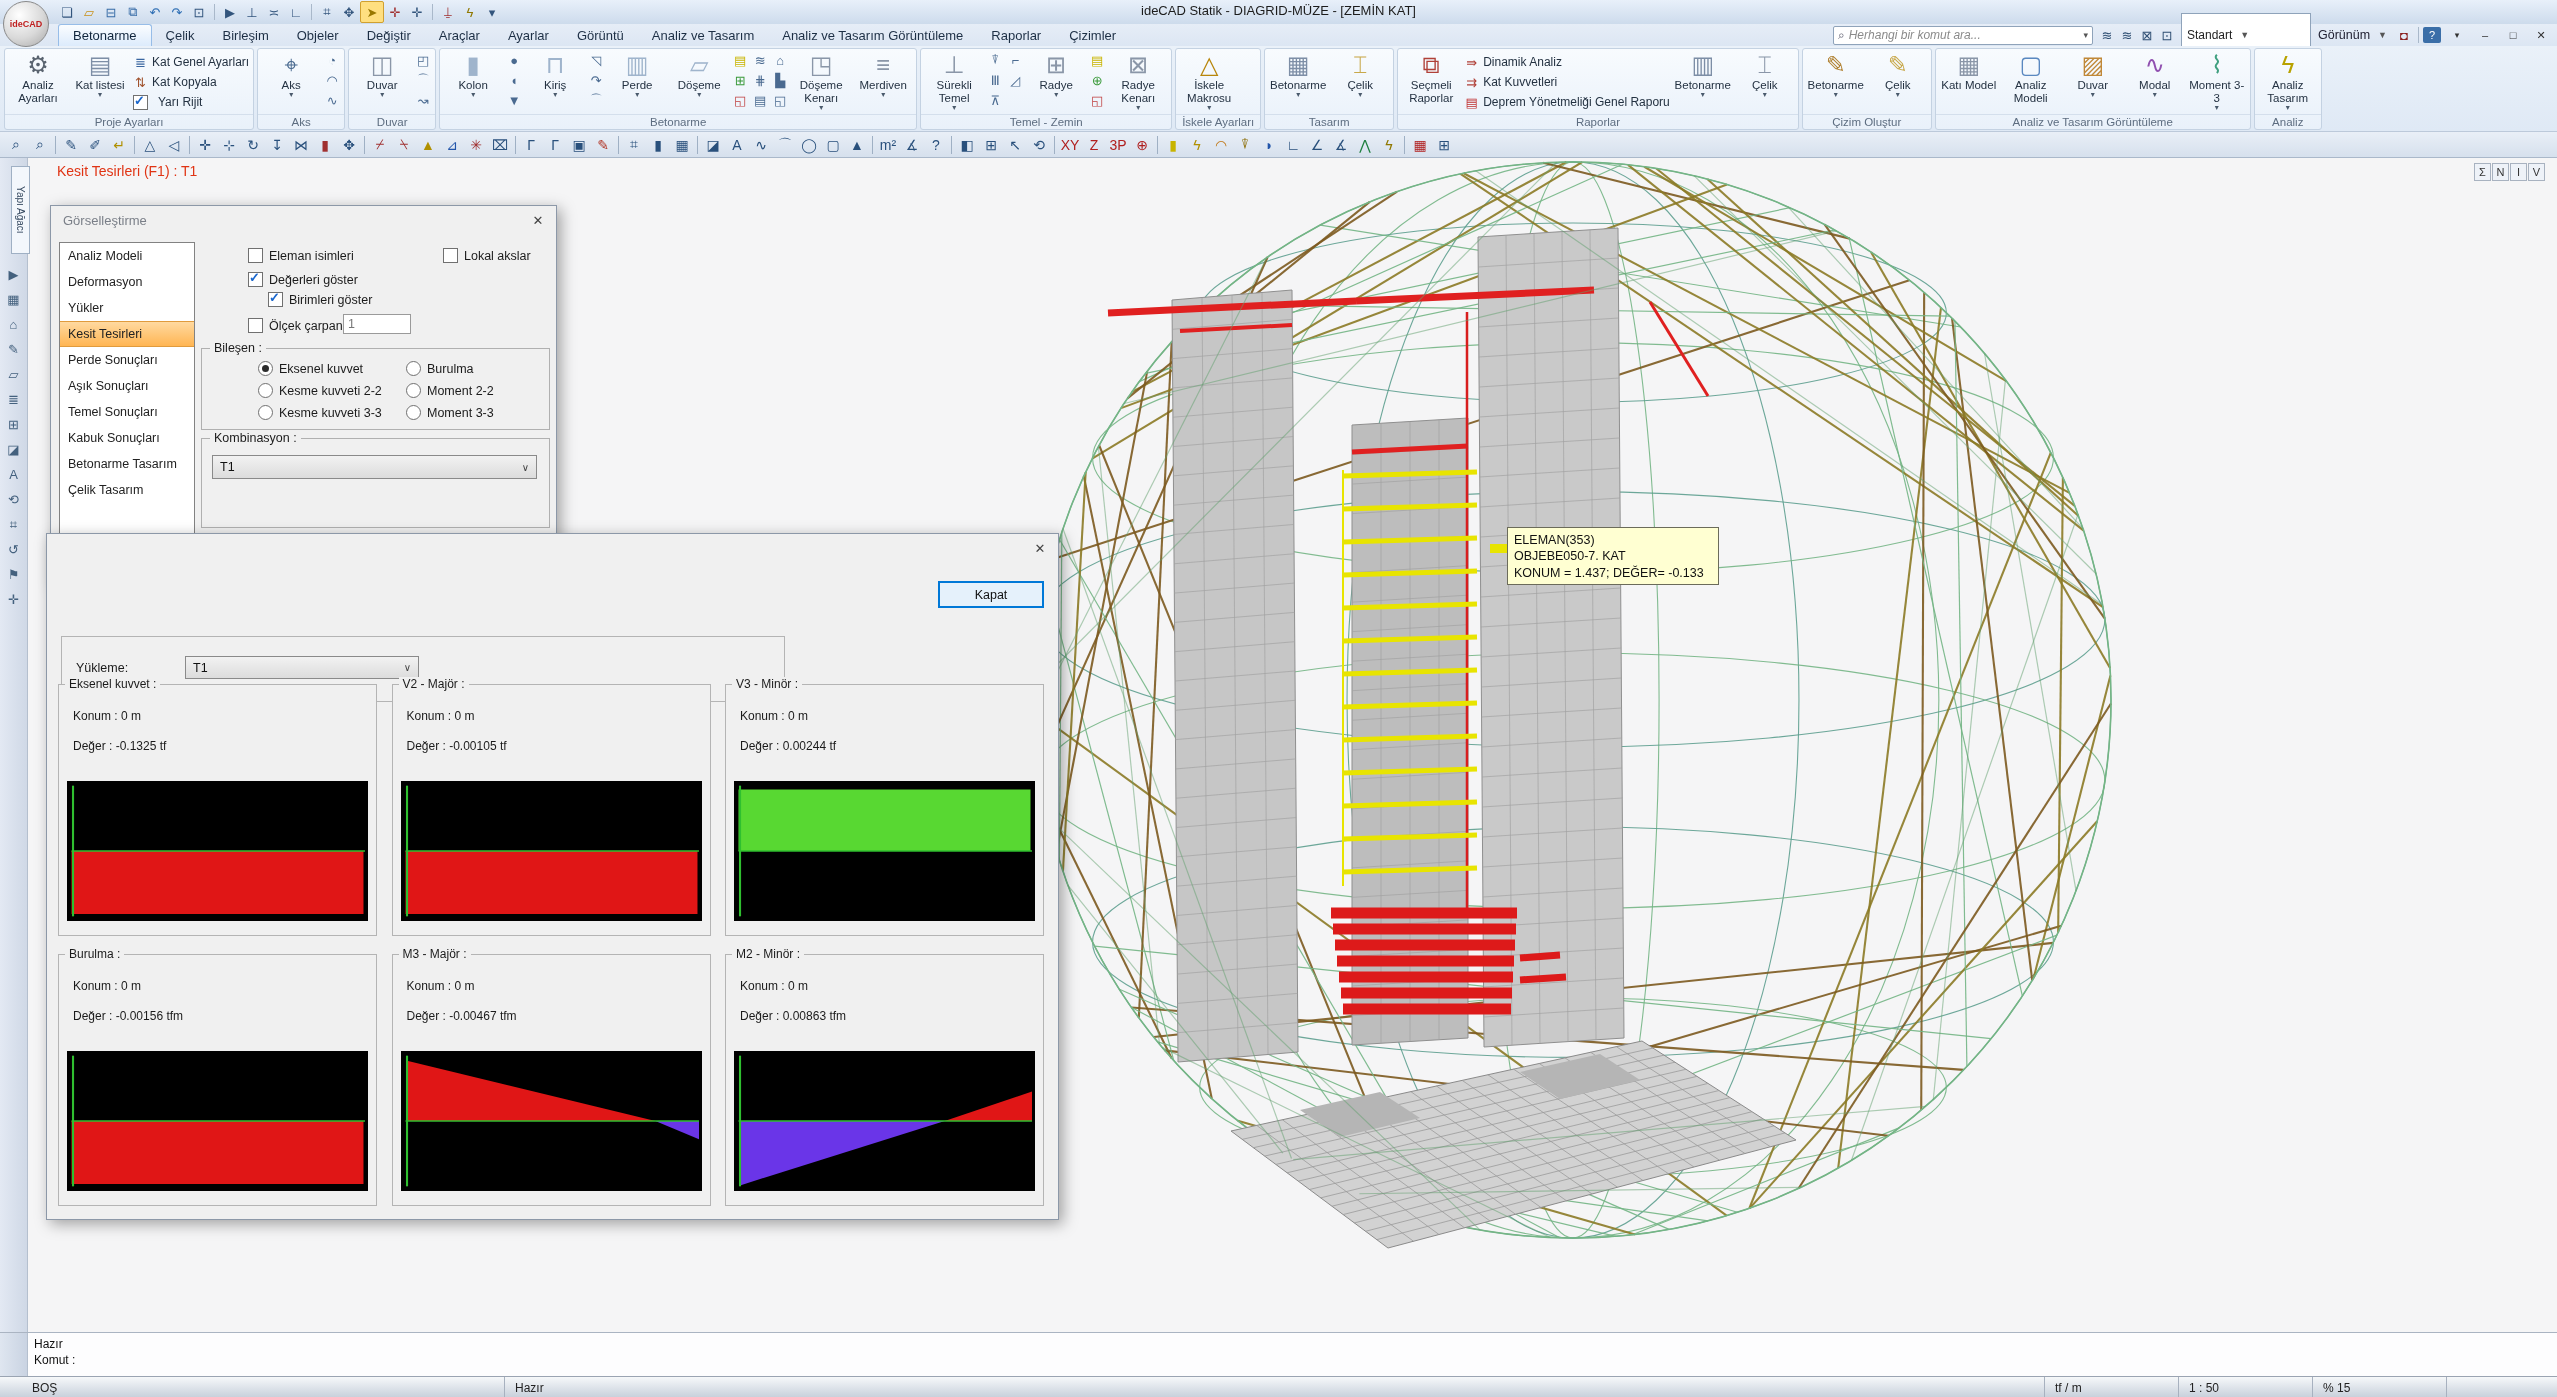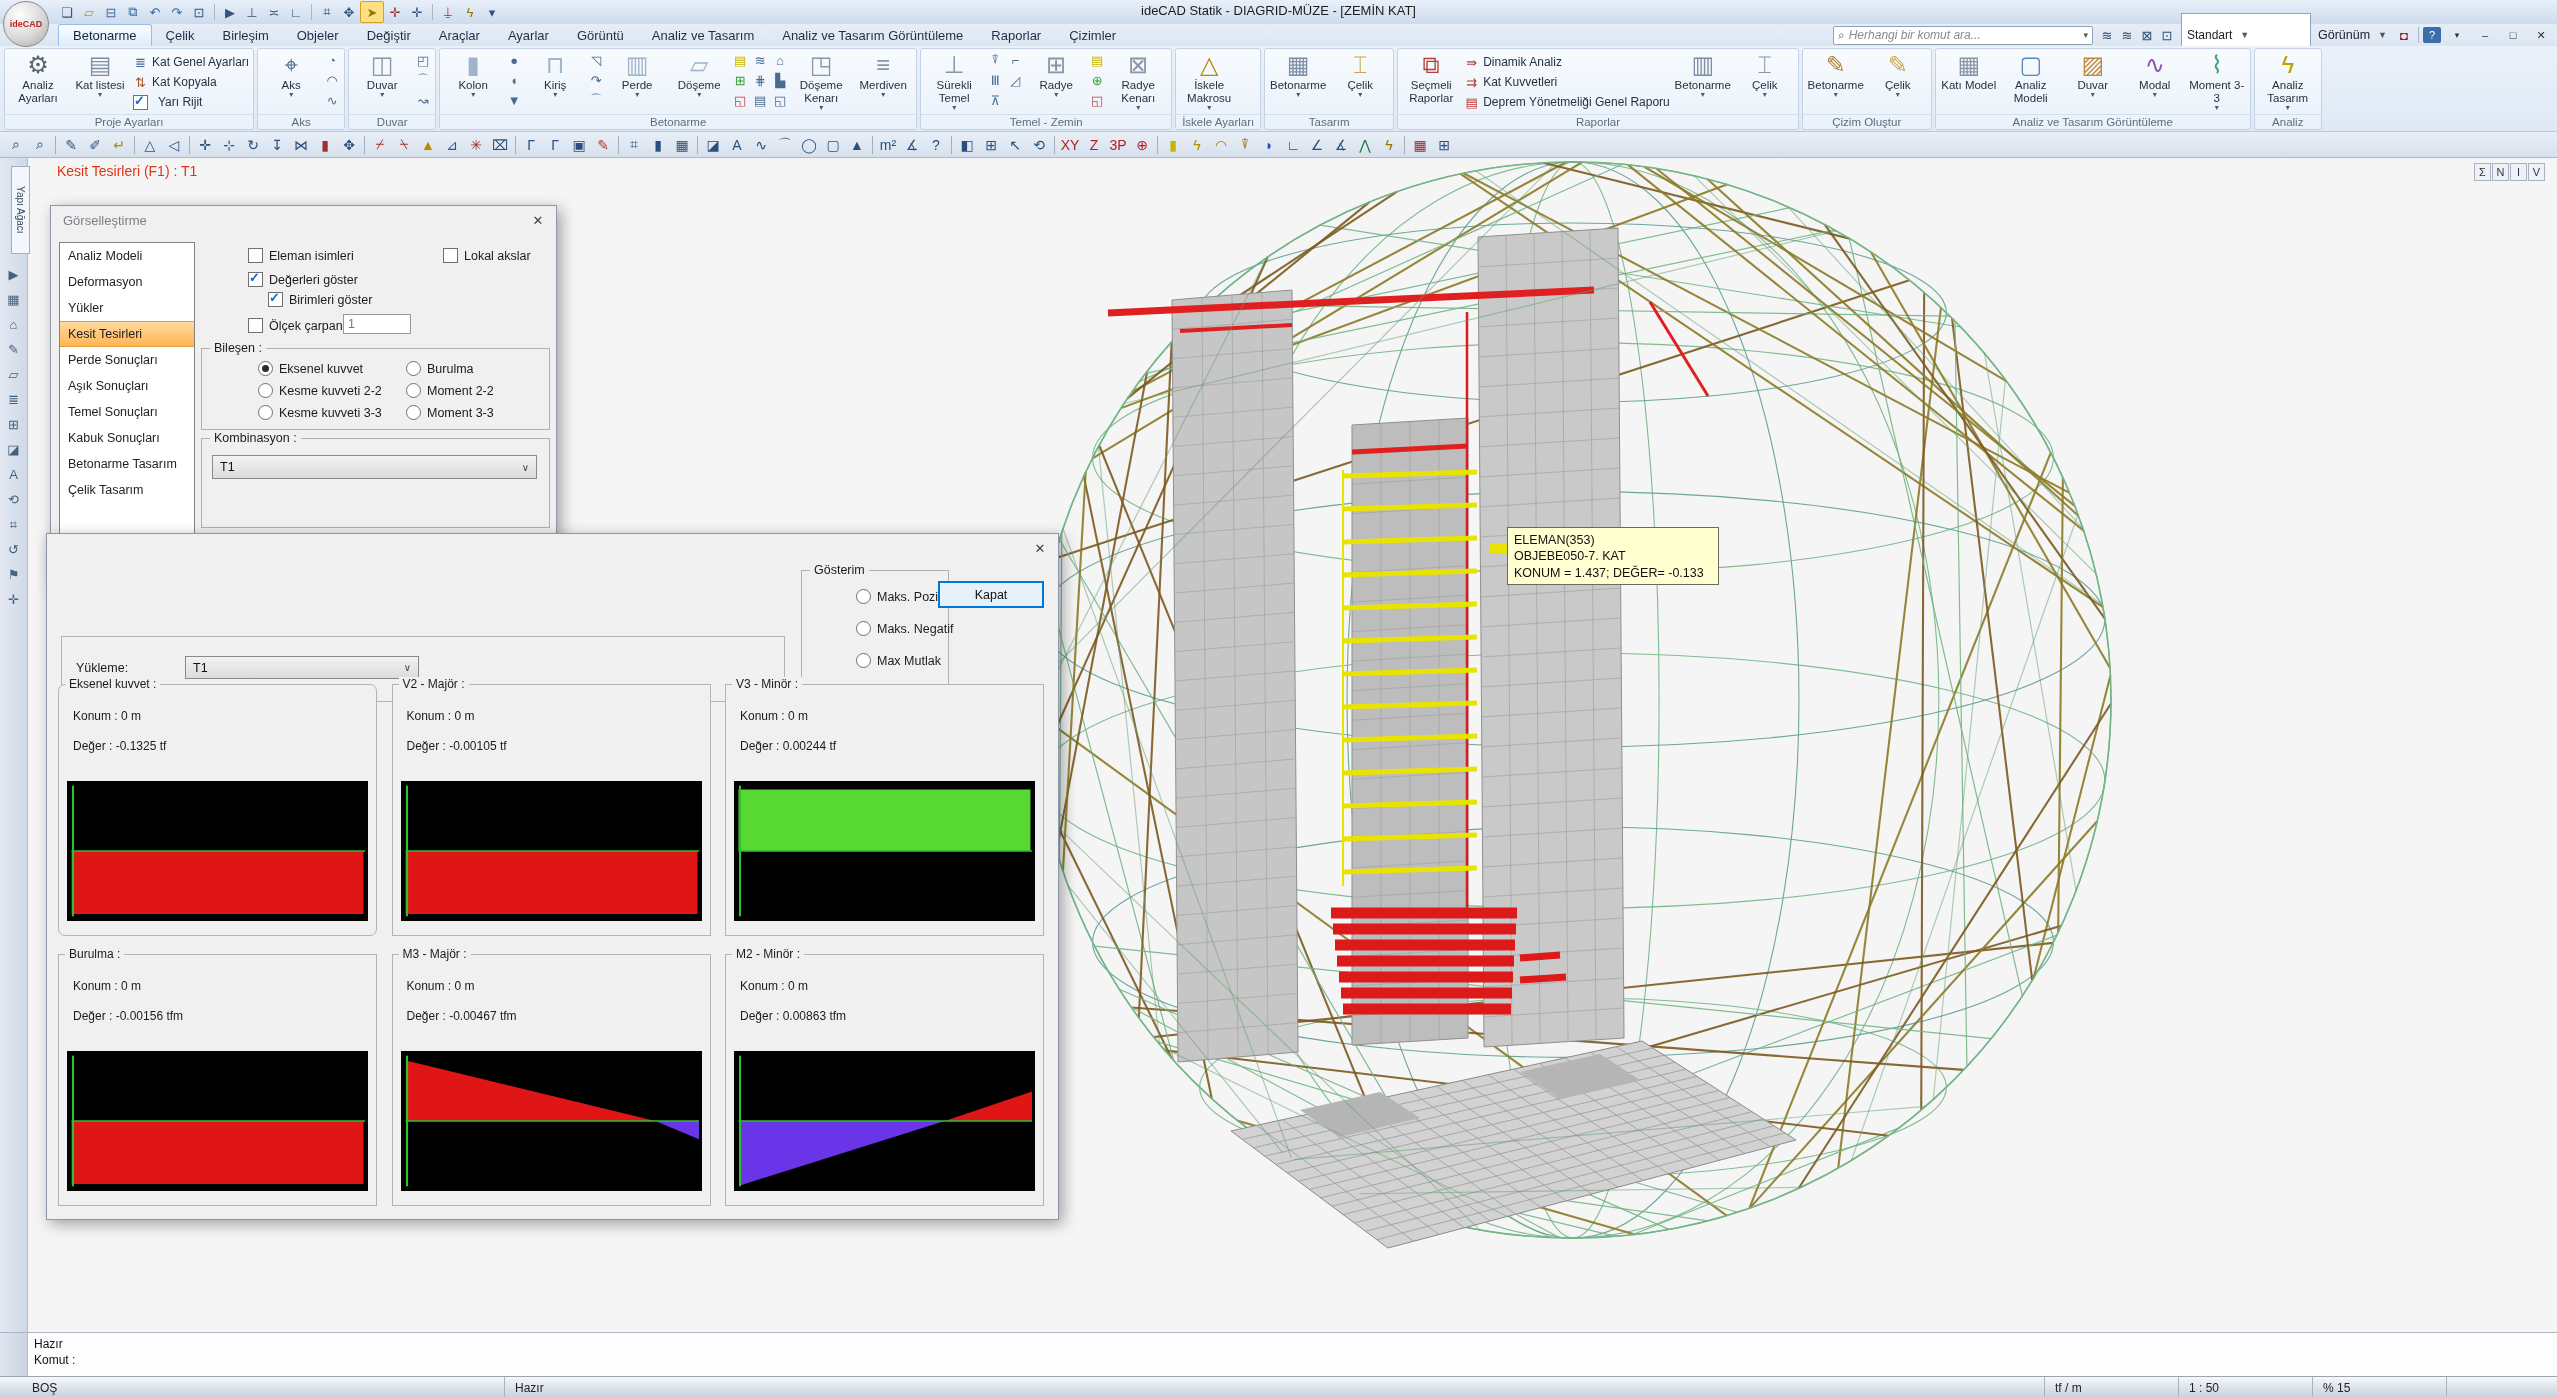--- a/index.html
+++ b/index.html
@@ -912,40 +912,25 @@
 
 
     <div class="gbox" style="left:14px;top:102px;width:722px;height:64px;">
       <span class="gbox-label" style="left:14px;top:24px;">Yükleme:</span>
       <div class="combo" style="left:123px;top:19px;width:234px;height:23px;">
         <span>T1</span>
         <span class="chev">∨</span>
       </div>
     </div>
 
-    <div class="fset" style="left:754px;top:36px;width:146px;height:130px;background:#f0f0f0;">
-      <span class="legend">Gösterim</span>
-      <div class="ctl-row" style="left:10px;top:18px;">
-        <span class="rb"></span>
-        <span>Maks. Pozitif</span>
-      </div>
-      <div class="ctl-row" style="left:10px;top:50px;">
-        <span class="rb"></span>
-        <span>Maks. Negatif</span>
-      </div>
-      <div class="ctl-row" style="left:10px;top:82px;">
-        <span class="rb"></span>
-        <span>Max Mutlak</span>
-      </div>
-    </div>
 
     <div class="btn primary" style="left:891px;top:47px;width:106px;height:27px;">Kapat</div>
 
     <div id="panels">
-        <div class="panel" style="left: 11px; top: 150px; border-radius: 7px;">
+        <div class="panel" style="left: 11px; top: 150px;">
           <div class="panel-legend">Eksenel kuvvet :</div>
           <div class="panel-line" style="top: 24px;">Konum : 0 m</div>
           <div class="panel-line" style="top: 54px;">Değer : -0.1325 tf</div>
           <svg width="301" height="140" viewBox="0 0 100 60" preserveAspectRatio="none">
             <rect x="0" y="0" width="100" height="60" fill="#000000"></rect>
             <polygon points="1.5,30 98.5,30 98.5,57 1.5,57" fill="#e01616"></polygon>
             <line x1="2" y1="2" x2="2" y2="58" stroke="#2fbf2f" stroke-width="0.7"></line>
             <line x1="1.5" y1="30" x2="99" y2="30" stroke="#2fbf2f" stroke-width="0.7"></line>
           </svg>
         </div>

